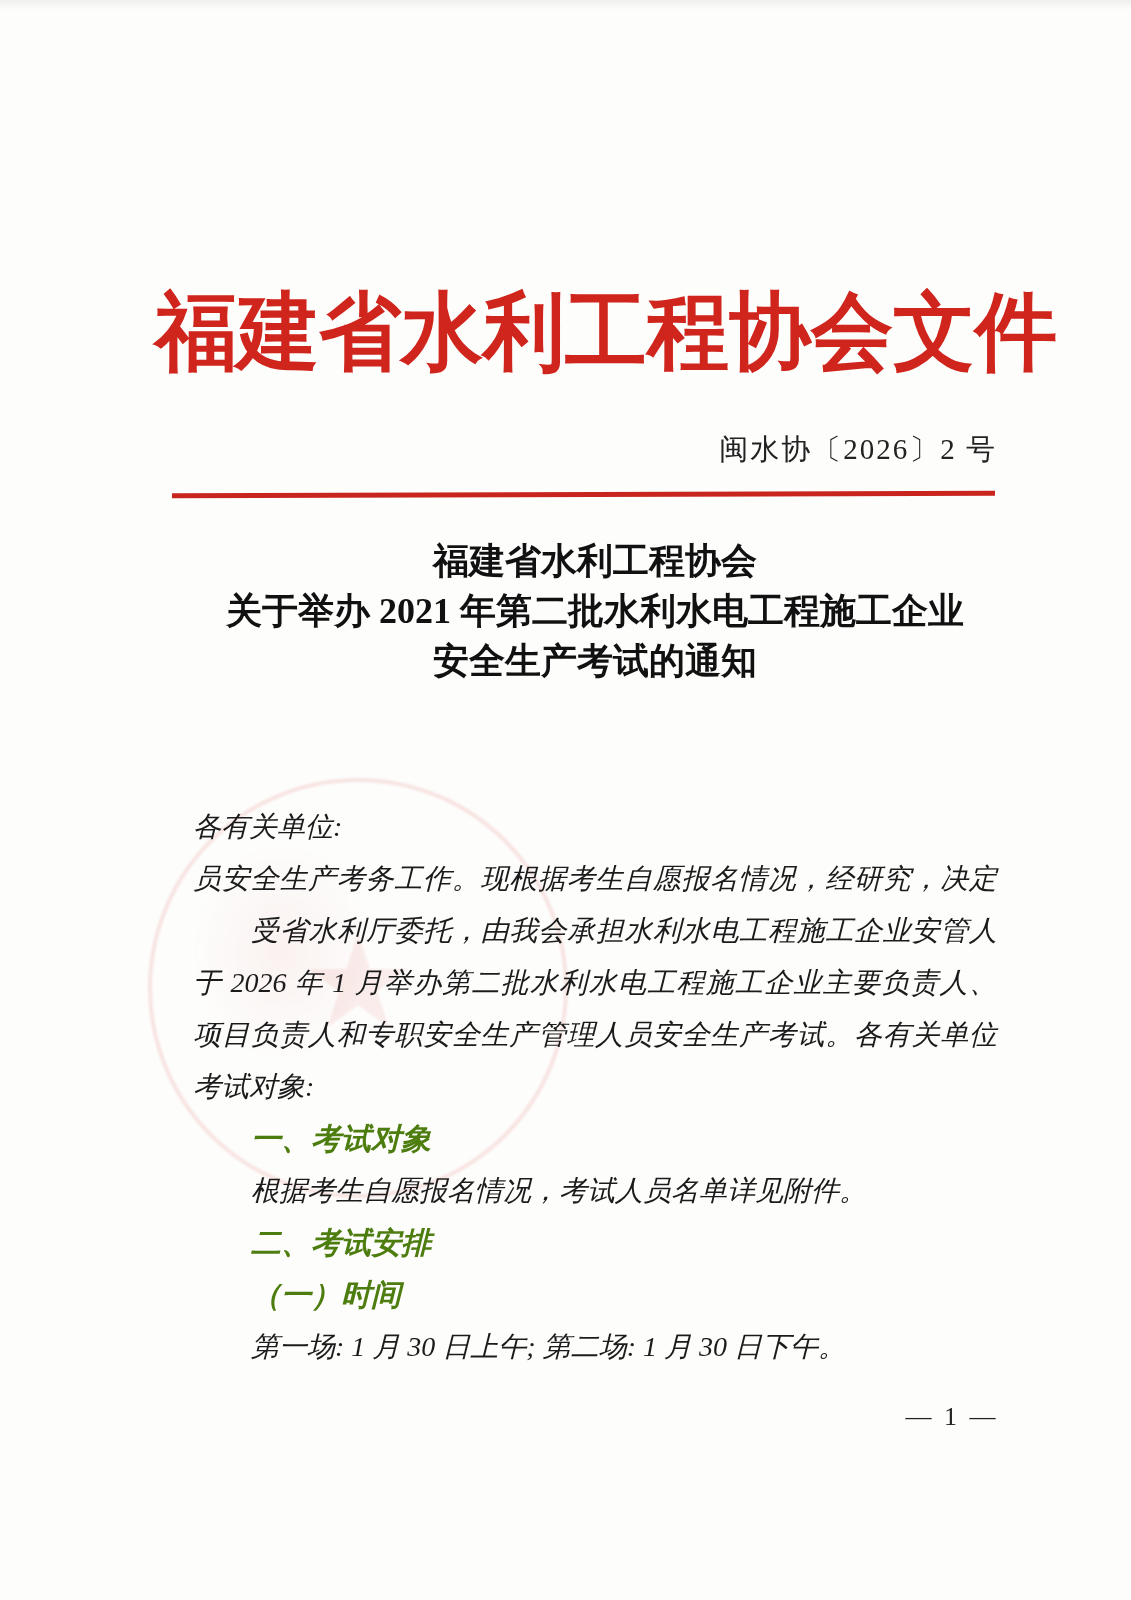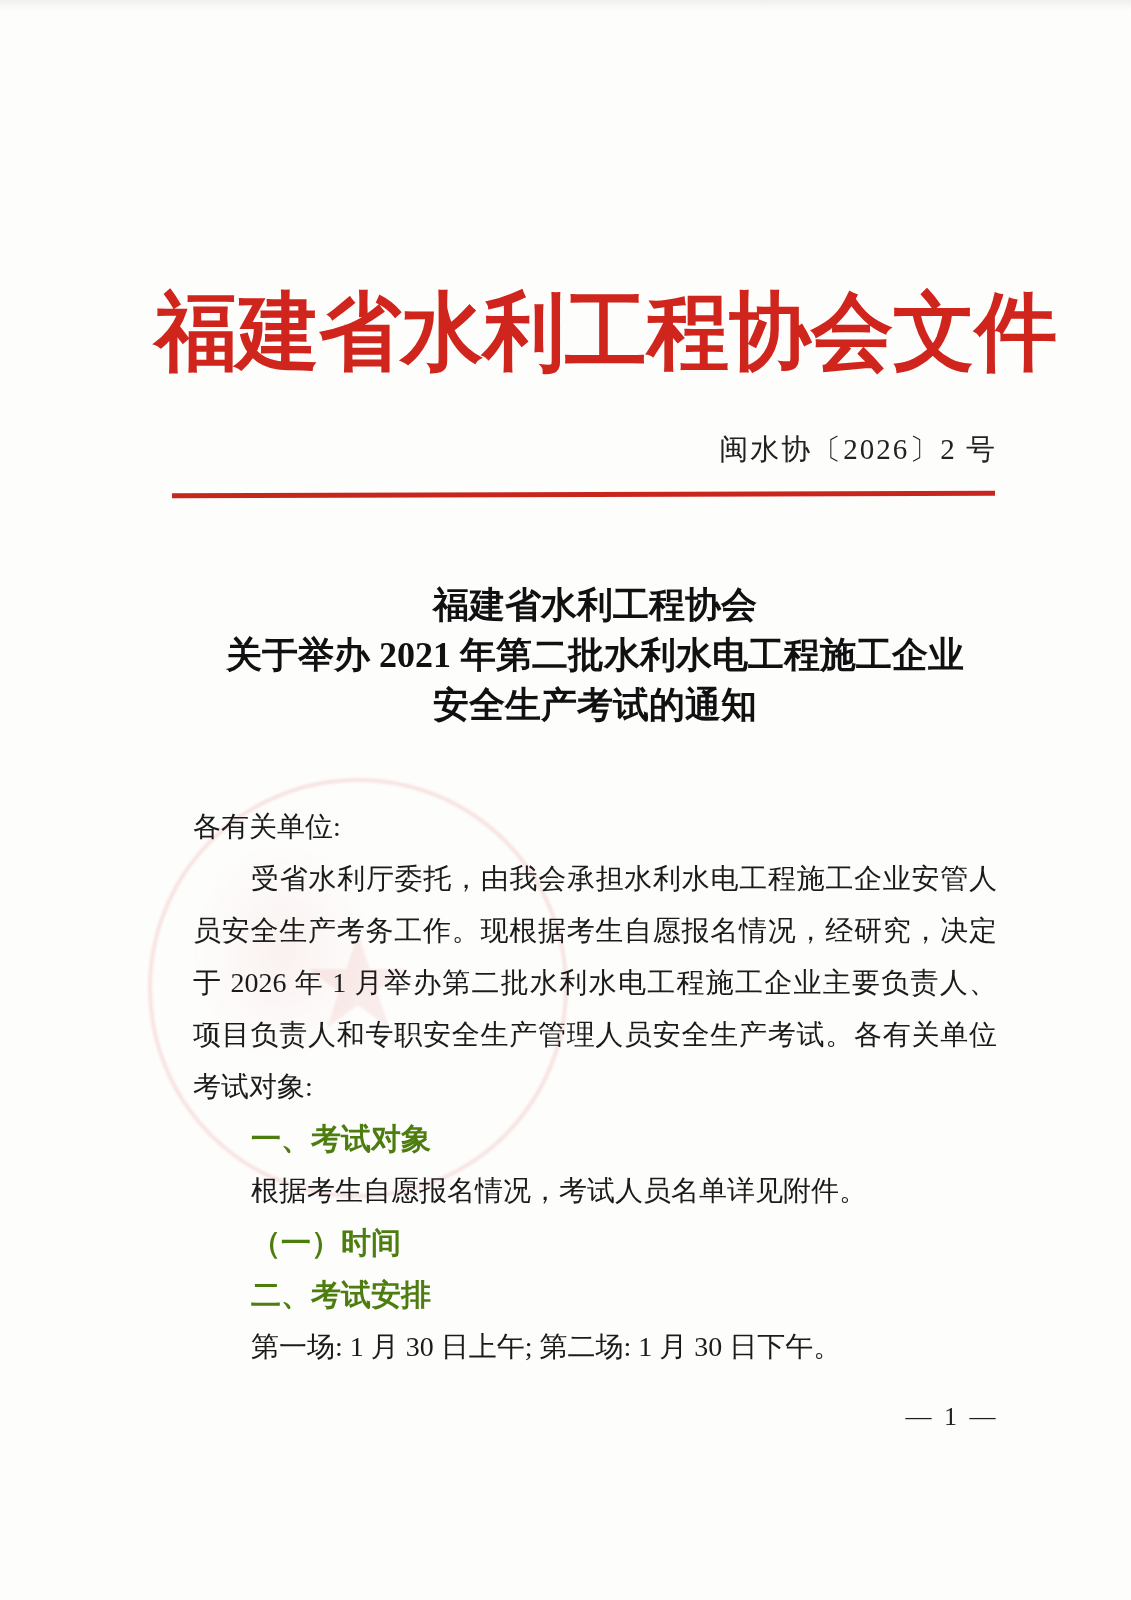--- a/index.html
+++ b/index.html
@@ -34,28 +34,28 @@
     line-height: 38px; text-align: right; white-space: nowrap;
     font-size: 29px; color: #222; letter-spacing: 2px;
   }
   
   .red-rule {
     position: absolute; top: 492px; left: 172px; width: 823px; height: 5px;
     background: #c9251f;
     transform: rotate(-0.18deg);
   }
   
-  .doc-title { position: absolute; top: 536px; left: 193px; width: 804px; margin-top: 44px; }
+  .doc-title { position: absolute; top: 536px; left: 193px; width: 804px; }
   .title-line {
     height: 50px; line-height: 50px; text-align: center; white-space: nowrap;
     font-size: 36px; font-weight: bold; color: #111;
   }
   
   .body-text { position: absolute; top: 801px; left: 193px; width: 804px; }
-  .bline { height: 52px; line-height: 52px; font-size: 28px; color: #1b1b1b; }
+  .bline { height: 52px; line-height: 52px; font-size: 28px; color: #1b1b1b; font-style: italic; }
   .j { text-align: justify; text-align-last: justify; text-justify: inter-character; }
   .indent { text-indent: 58px; }
   .hd {
     font-family: "Liberation Sans", "DejaVu Sans", sans-serif;
     font-weight: bold; font-size: 30px; color: #4d7c0f;
   }
   
   .seal {
     position: absolute; left: 148px; top: 778px; width: 412px; height: 412px;
     border: 4px solid rgba(216, 85, 75, 0.15);
@@ -101,27 +101,27 @@
   <div class="red-rule"></div>
 
   <div class="doc-title">
     <div class="title-line">福建省水利工程协会</div>
     <div class="title-line">关于举办 2021 年第二批水利水电工程施工企业</div>
     <div class="title-line">安全生产考试的通知</div>
   </div>
 
   <div class="body-text">
     <div class="bline">各有关单位:</div>
+    <div class="bline j">员安全生产考务工作。现根据考生自愿报名情况，经研究，决定</div>
     <div class="bline j indent">受省水利厅委托，由我会承担水利水电工程施工企业安管人</div>
-    <div class="bline j">员安全生产考务工作。现根据考生自愿报名情况，经研究，决定</div>
     <div class="bline j">于 2026 年 1 月举办第二批水利水电工程施工企业主要负责人、</div>
     <div class="bline j">项目负责人和专职安全生产管理人员安全生产考试。各有关单位</div>
     <div class="bline">考试对象:</div>
     <div class="bline hd indent">一、考试对象</div>
     <div class="bline indent">根据考生自愿报名情况，考试人员名单详见附件。</div>
+    <div class="bline hd indent">二、考试安排</div>
     <div class="bline hd indent">（一）时间</div>
-    <div class="bline hd indent">二、考试安排</div>
     <div class="bline indent">第一场: 1 月 30 日上午; 第二场: 1 月 30 日下午。</div>
   </div>
 
   <div class="page-number">— 1 —</div>
 
 </div>
 
 </body></html>

